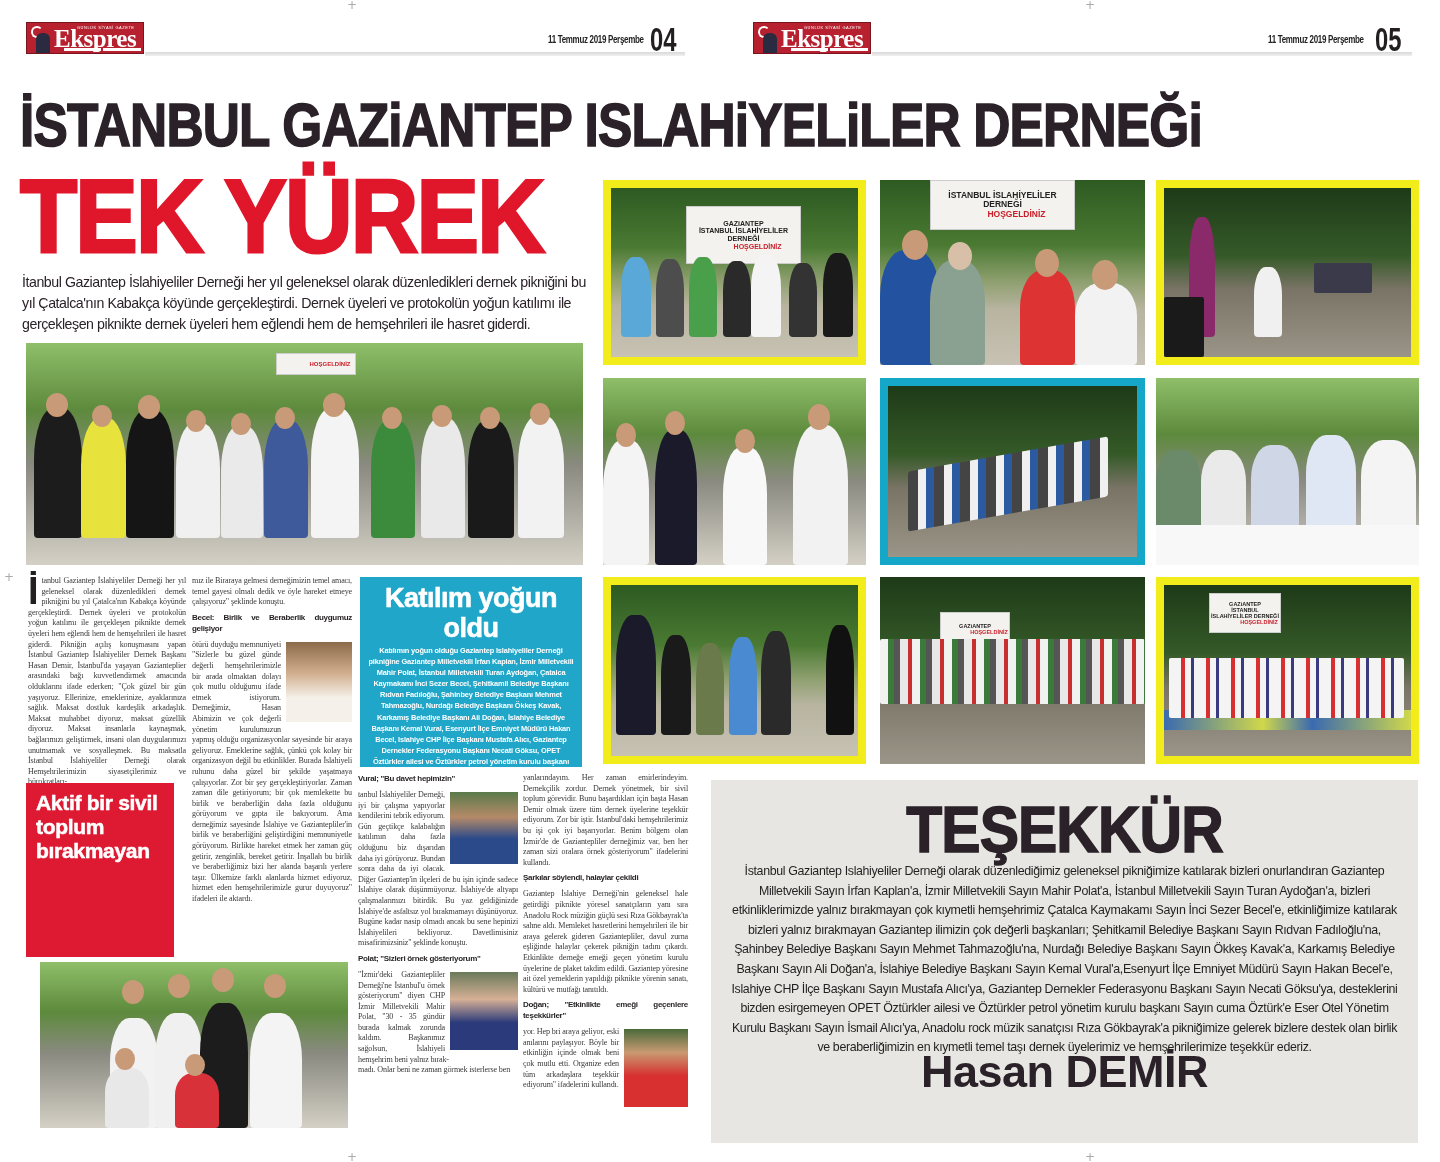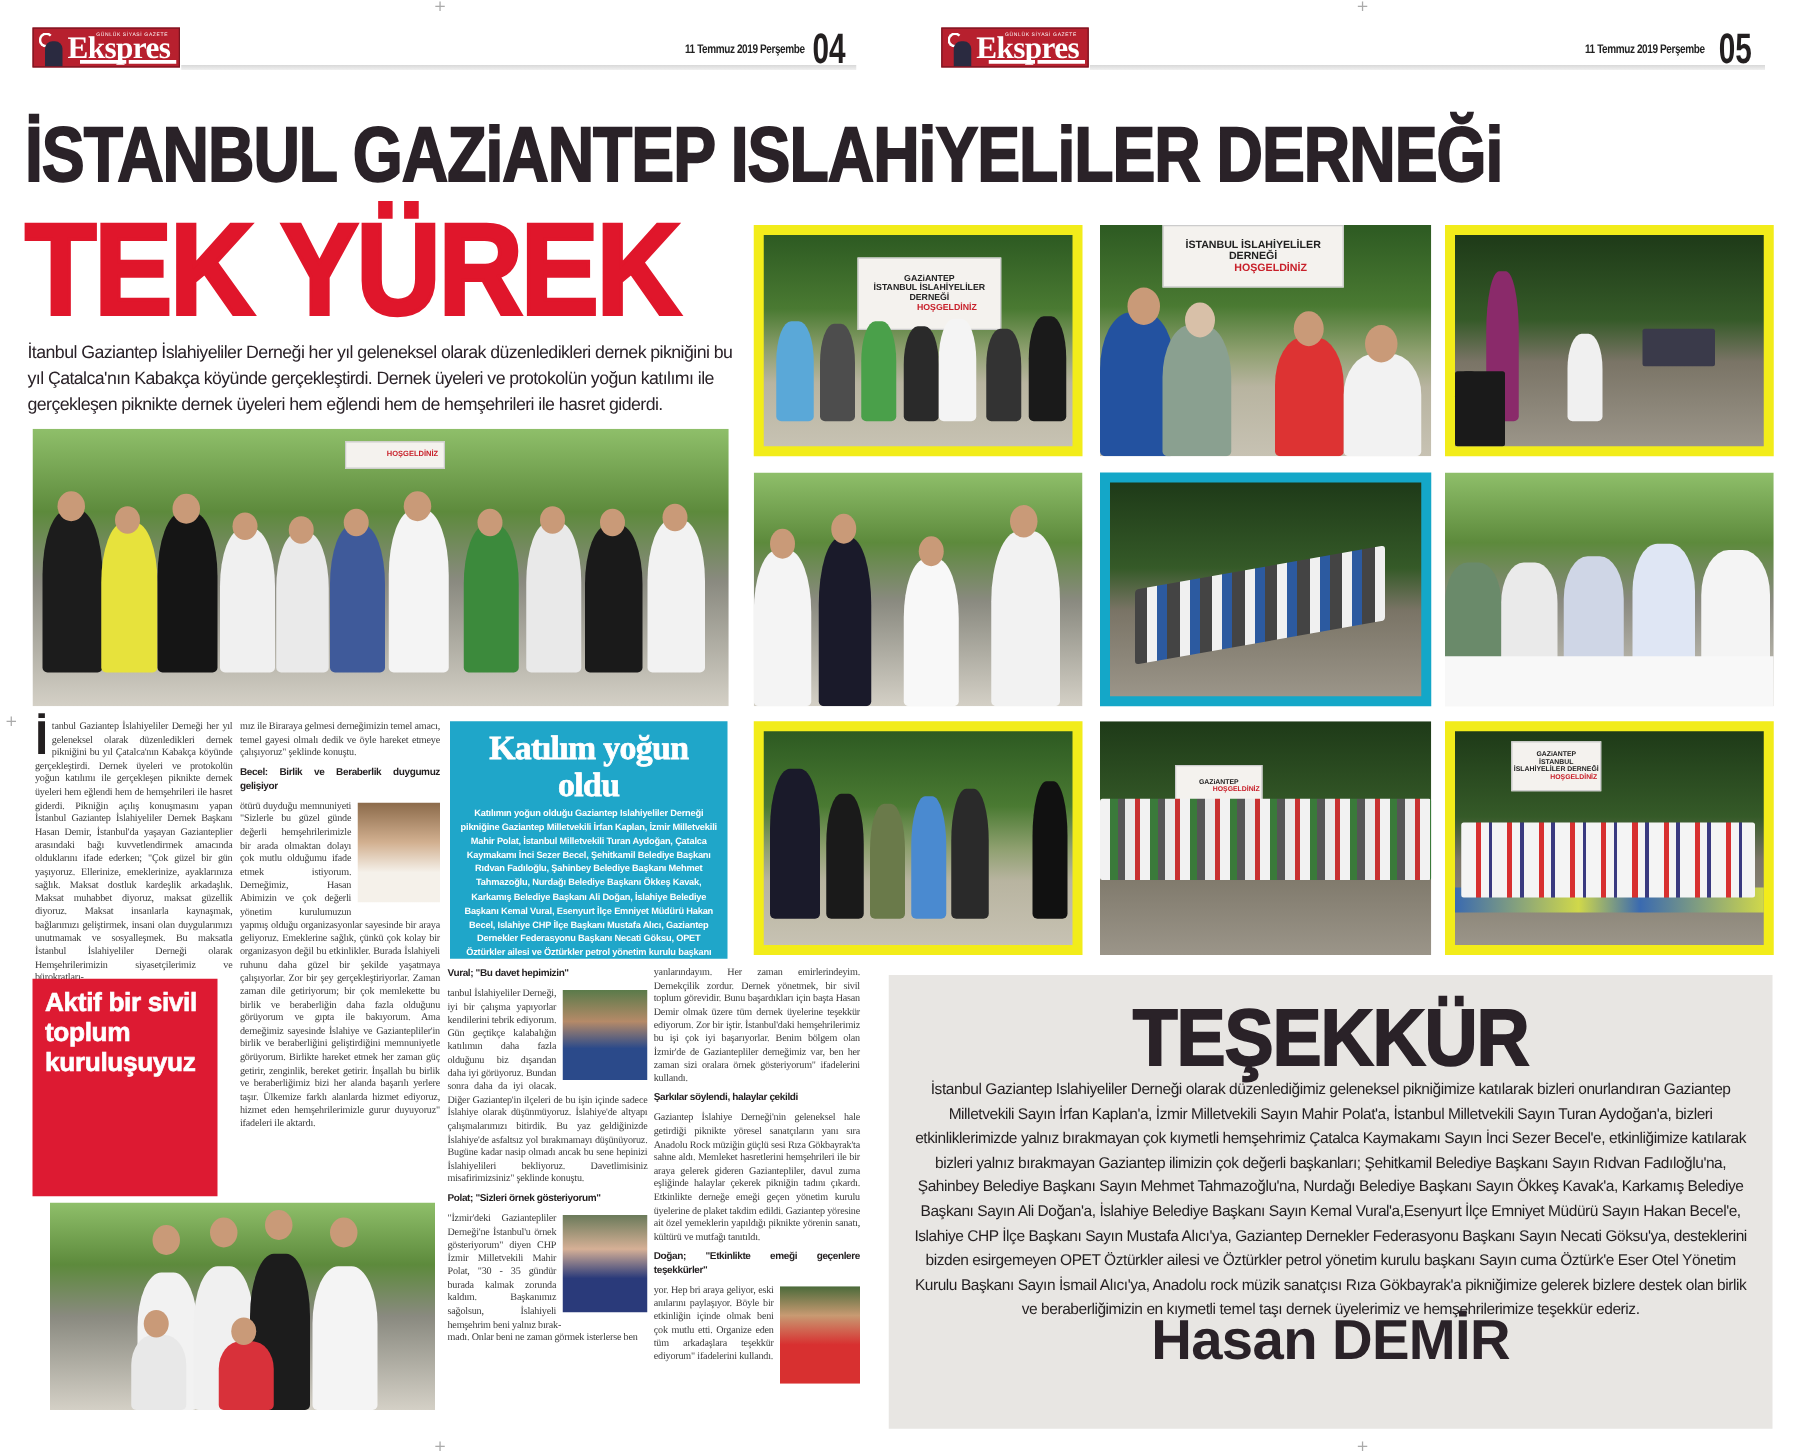--- a/index.html
+++ b/index.html
@@ -43,21 +43,21 @@
 
   
   .col { position: absolute; font-family: "Liberation Serif", serif; font-size: 8.1px; line-height: 10.6px; color: #3a3a3a; text-align: justify; letter-spacing: -0.15px; }
   .col p { margin-bottom: 0; }
   .subhead { font-family: "Liberation Sans", sans-serif; font-weight: bold; font-size: 8px; color: #231f20; margin: 4px 0 6px 0; letter-spacing: -0.3px; line-height: 11px; }
   .dropcap { float: left; font-family: "Liberation Sans", sans-serif; font-weight: bold; font-size: 38px; line-height: 30px; color: #231f20; margin: 0 3px 0 0; }
   .inset-photo { float: right; margin: 2px 0 3px 5px; }
 
   
   .bluebox { position: absolute; left: 360px; top: 577px; width: 222px; height: 190px; background: #1fa6c9; padding: 6px 6px; }
-  .bluebox h2 { font-family: Liberation Serif, serif; font-weight: bold; font-size: 27px; color: #fff; text-align: center; line-height: 30px; letter-spacing: -0.5px; -webkit-text-stroke: 0.6px #fff; }
+  .bluebox h2 { font-family: Liberation Sans, sans-serif; font-weight: bold; font-size: 27px; color: #fff; text-align: center; line-height: 30px; letter-spacing: -0.5px; -webkit-text-stroke: 0.6px #fff; }
   .bluebox p { font-family: Liberation Sans, sans-serif; font-weight: bold; font-size: 7.4px; line-height: 11.1px; color: #fff; text-align: center; margin-top: 2px; letter-spacing: -0.15px; }
 
   
   .redbox { position: absolute; left: 26px; top: 783px; width: 148px; height: 174px; background: #dd1a32; padding: 8px 10px; }
   .redbox h2 { font-family: "Liberation Sans", sans-serif; font-weight: bold; font-size: 21px; color: #fff; line-height: 24px; letter-spacing: -0.3px; -webkit-text-stroke: 0.5px #fff; }
   .redbox p { font-family: "Liberation Sans", sans-serif; font-weight: bold; font-size: 7.6px; line-height: 12px; color: #ffe5e5; margin-top: 7px; letter-spacing: -0.1px; }
 
   
   .thanks { position: absolute; left: 711px; top: 780px; width: 707px; height: 363px; background: #e8e6e3; }
   .thanks h2 { position: absolute; left: 0; right: 0; top: 10px; text-align: center; font-family: "Liberation Sans", sans-serif; font-weight: bold; font-size: 64px; color: #2a2228; line-height: 80px; letter-spacing: -1px; -webkit-text-stroke: 1.5px #2a2228; transform: scaleX(0.92); }
@@ -150,21 +150,21 @@
     </div>
   <p>ötürü duyduğu memnuniyeti "Sizlerle bu güzel günde değerli hemşehrilerimizle bir arada olmaktan dolayı çok mutlu olduğumu ifade etmek istiyorum. Derneğimiz, Hasan Abimizin ve çok değerli yönetim kurulumuzun yapmış olduğu organizasyonlar sayesinde bir araya geliyoruz. Emeklerine sağlık, çünkü çok kolay bir organizasyon değil bu etkinlikler. Burada İslahiyeli ruhunu daha güzel bir şekilde yaşatmaya çalışıyorlar. Zor bir şey gerçekleştiriyorlar. Zaman zaman dile getiriyorum; bir çok memlekette bu birlik ve beraberliğin daha fazla olduğunu görüyorum ve gıpta ile bakıyorum. Ama derneğimiz sayesinde İslahiye ve Gaziantepliler'in birlik ve beraberliğini geliştirdiğini memnuniyetle görüyorum. Birlikte hareket etmek her zaman güç getirir, zenginlik, bereket getirir. İnşallah bu birlik ve beraberliğimiz bizi her alanda başarılı yerlere taşır. Ülkemize farklı alanlarda hizmet ediyoruz, hizmet eden hemşehrilerimizle gurur duyuyoruz" ifadeleri ile aktardı.</p>
 </div>
 
 <div class="bluebox">
   <h2>Katılım yoğun oldu</h2>
   <p>Katılımın yoğun olduğu Gaziantep Islahiyeliler Derneği pikniğine Gaziantep Milletvekili İrfan Kaplan, İzmir Milletvekili Mahir Polat, İstanbul Milletvekili Turan Aydoğan, Çatalca Kaymakamı İnci Sezer Becel, Şehitkamil Belediye Başkanı Rıdvan Fadıloğlu, Şahinbey Belediye Başkanı Mehmet Tahmazoğlu, Nurdağı  Belediye Başkanı Ökkeş Kavak, Karkamış Belediye Başkanı Ali Doğan, İslahiye Belediye Başkanı Kemal Vural, Esenyurt İlçe Emniyet Müdürü Hakan Becel, Islahiye CHP İlçe Başkanı Mustafa Alıcı, Gaziantep Dernekler Federasyonu Başkanı Necati Göksu, OPET Öztürkler ailesi ve Öztürkler petrol yönetim kurulu başkanı Cuma Öztürk, Eser Otel Yönetim Kurulu Başkanı İsmail Alıcı, dernek üyeleri ve Gazanteplier katıldı.</p>
 </div>
 
 <div class="redbox">
-  <h2>Aktif bir sivil toplum kuruluşuyuz</h2>
+  <h2>Aktif bir sivil toplum bırakmayan</h2>
 </div>
 
 <div class="col" style="left:358px;top:773px;width:160px;">
   <div class="subhead" style="margin-top:0;">Vural; "Bu davet hepimizin"</div>
   <div class="photo inset-photo" style="position:relative;width:68px;height:72px;">
       <div class="inner" style="background:linear-gradient(180deg,#5a7a4a,#b58a68 35%,#2b4a8a 65%);"></div>
     </div>
   <p>tanbul İslahiyeliler Derneği, iyi bir çalışma yapıyorlar kendilerini tebrik ediyorum. Gün geçtikçe kalabalığın katılımın daha fazla olduğunu biz dışarıdan daha iyi görüyoruz. Bundan sonra daha da iyi olacak. Diğer Gaziantep'in ilçeleri de bu işin içinde sadece İslahiye olarak düşünmüyoruz. İslahiye'de altyapı çalışmalarımızı bitirdik. Bu yaz geldiğinizde İslahiye'de asfaltsız yol bırakmamayı düşünüyoruz. Bugüne kadar nasip olmadı ancak bu sene hepinizi İslahiyelileri bekliyoruz. Davetlimisiniz misafirimizsiniz" şeklinde konuştu.</p>
   <div class="subhead">Polat; "Sizleri örnek gösteriyorum"</div>
   <div class="photo inset-photo" style="position:relative;width:68px;height:78px;">

